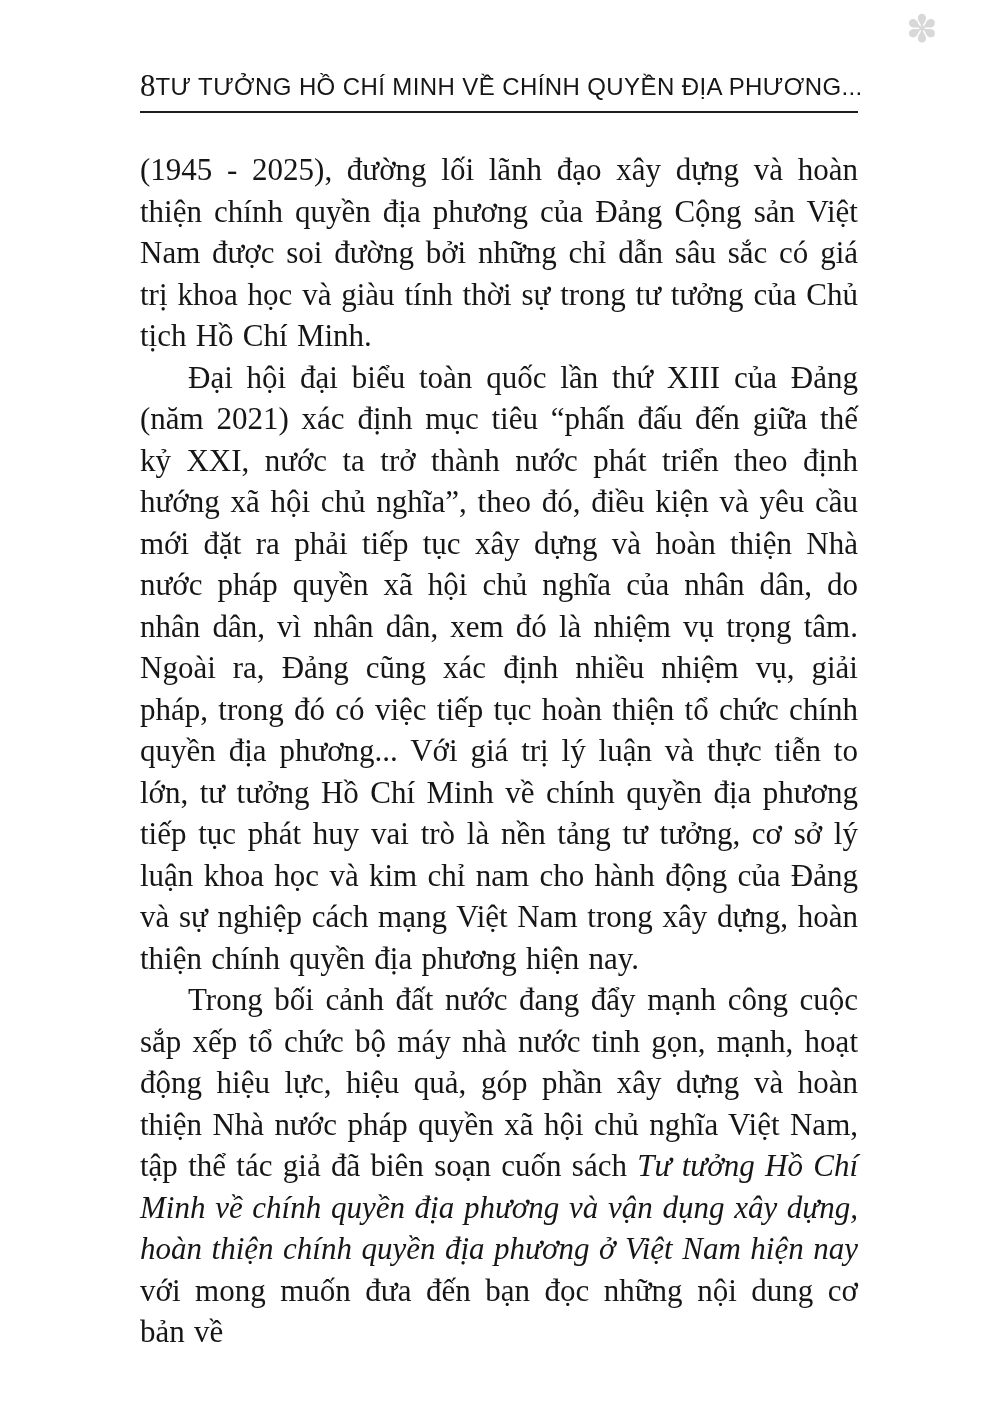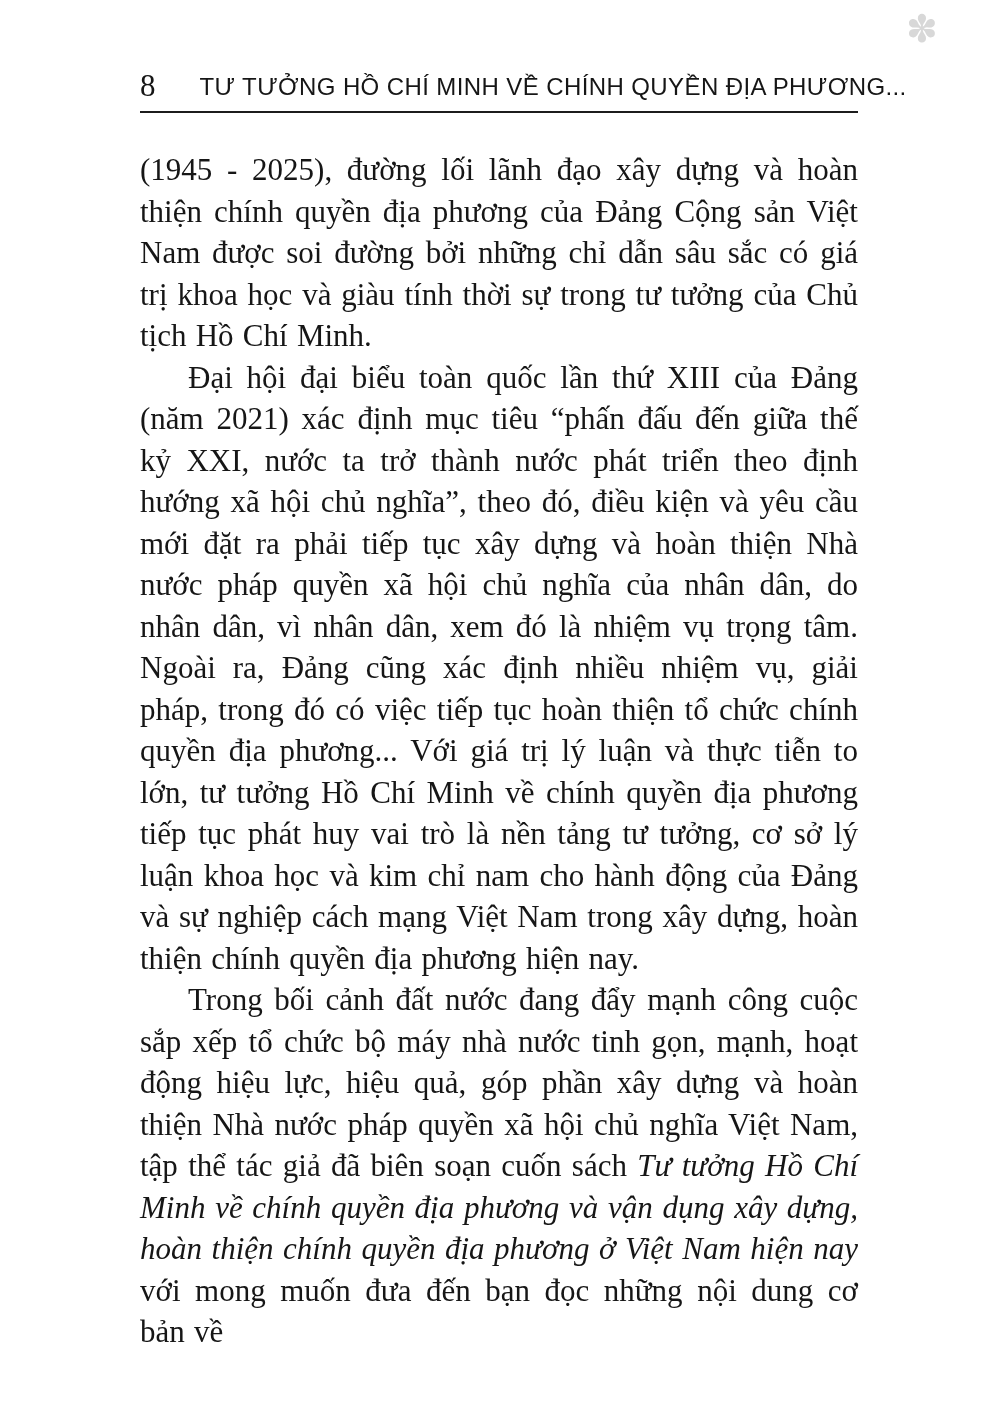--- a/index.html
+++ b/index.html
@@ -42,21 +42,20 @@
   }
   .running-title {
     flex: 1 1 auto;
     text-align: left;
     font-family: "Liberation Sans", "DejaVu Sans", sans-serif;
     font-size: 24px;
     line-height: 30px;
     letter-spacing: 0.4px;
     font-weight: 500;
     white-space: nowrap;
-    margin-left: 44px;
   }
   .body-text {
     margin: 36px 142px 0 140px;
     text-align: justify;
     font-size: 31px;
     line-height: 41.5px;
     word-spacing: 1.5px;
   }
   .body-text p {
     margin: 0;

